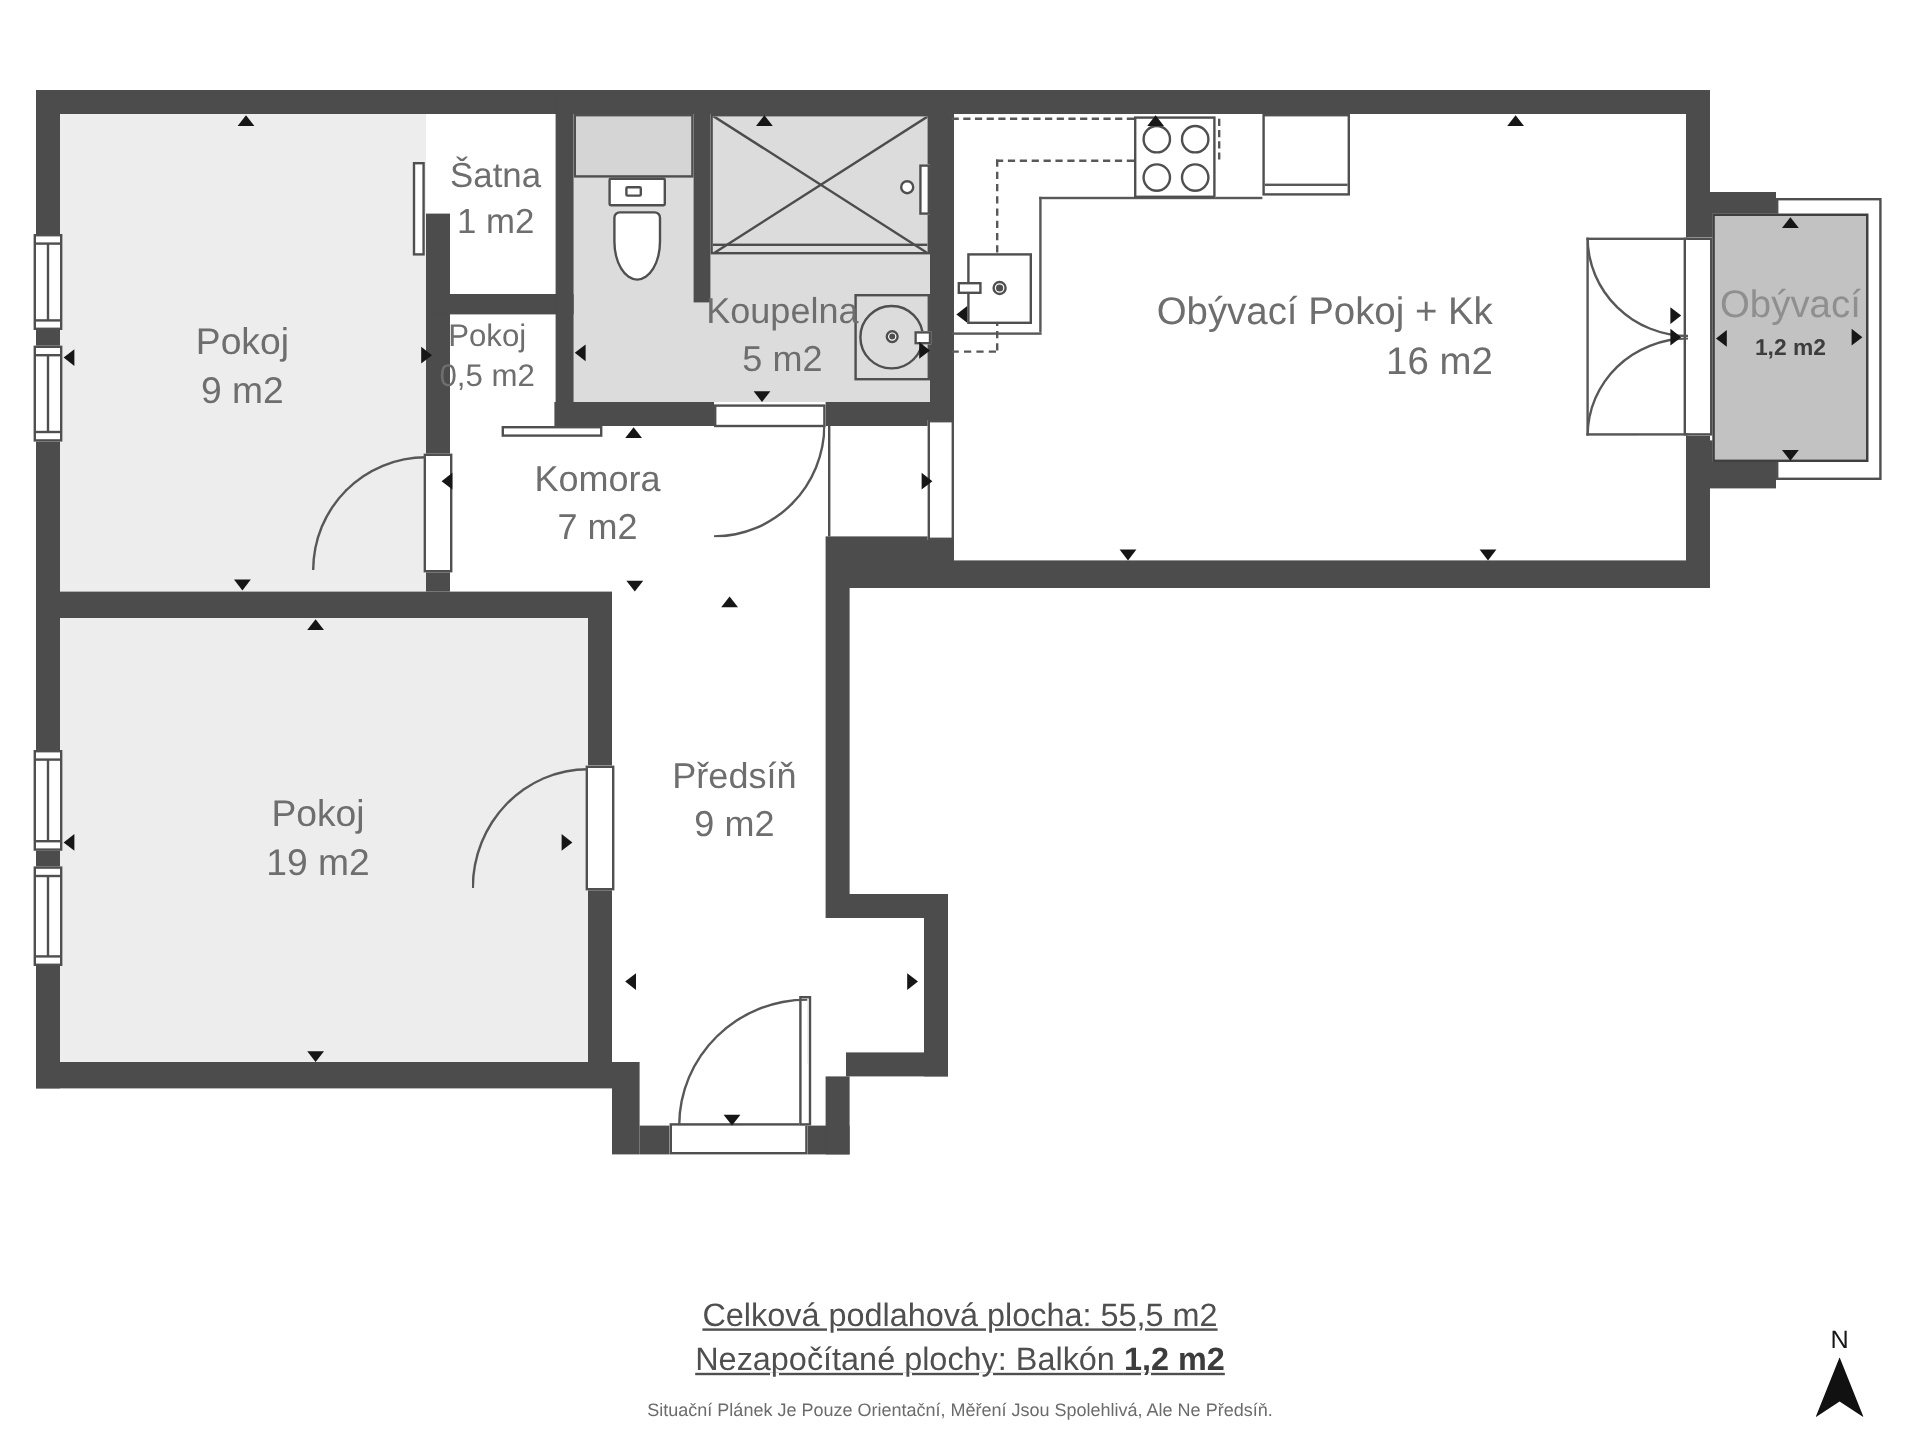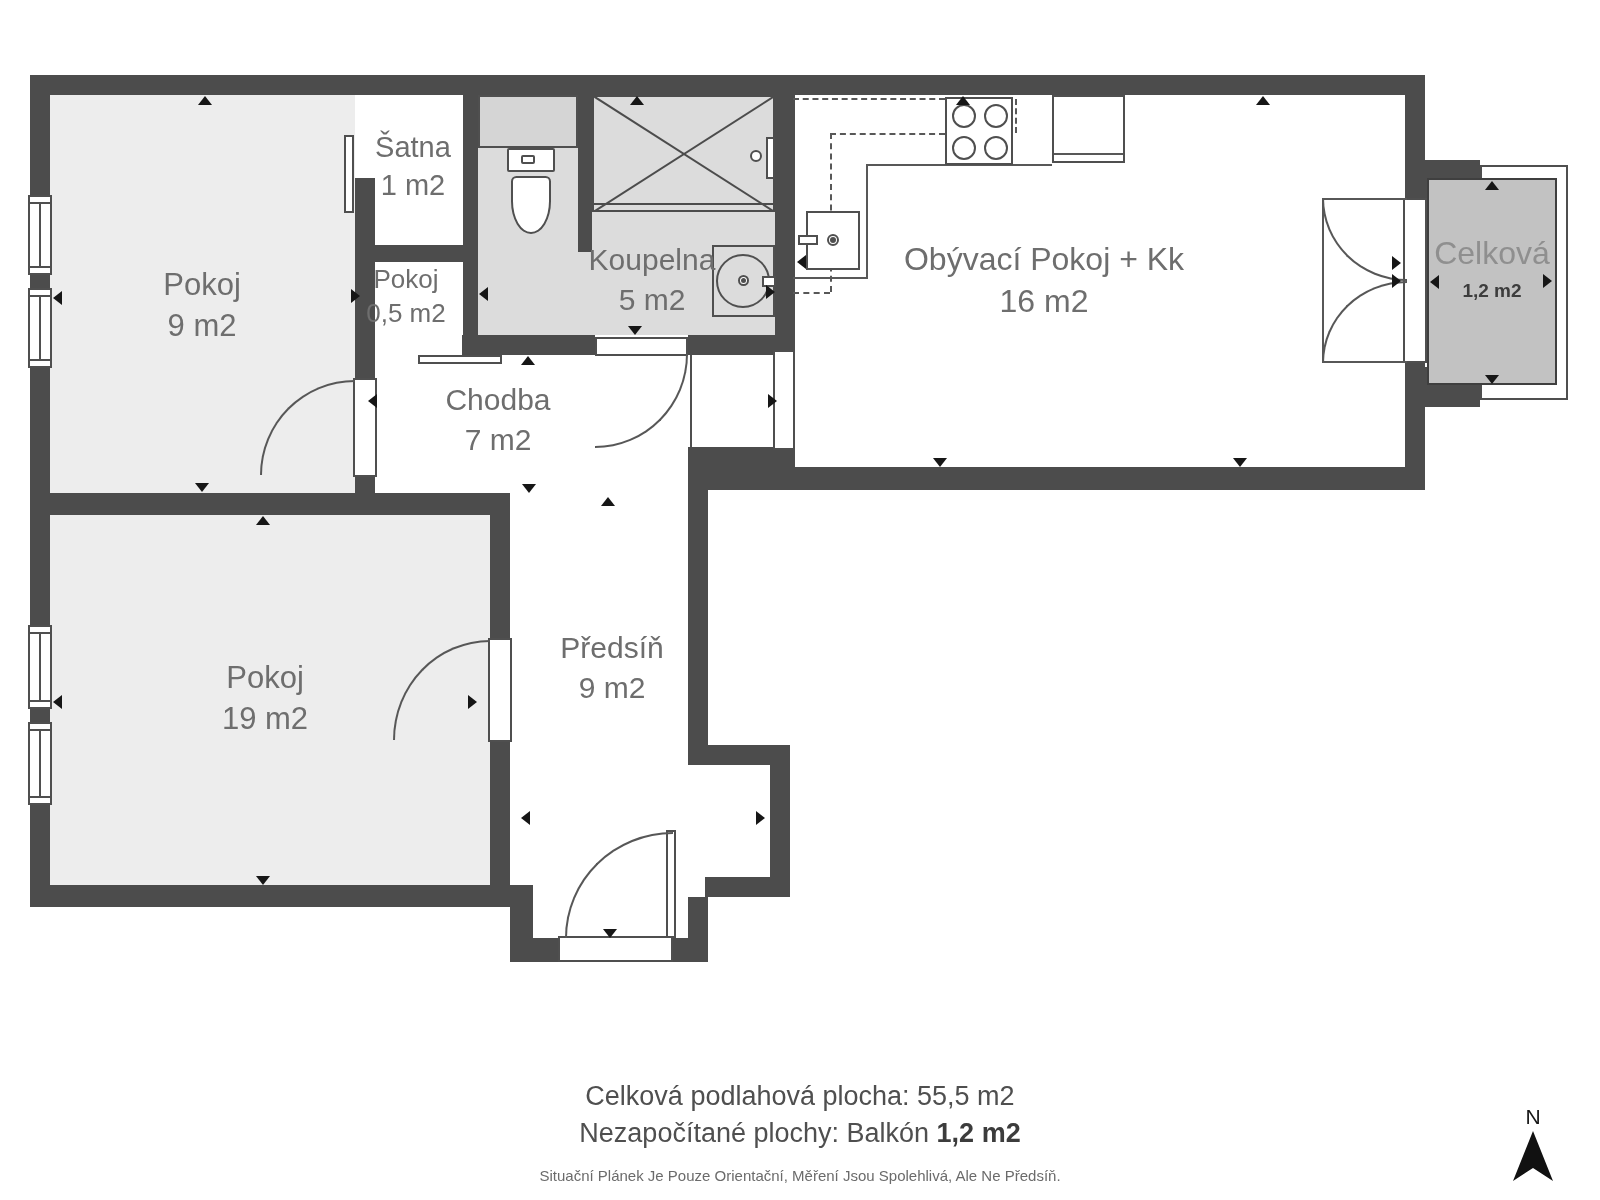--- a/index.html
+++ b/index.html
@@ -20,21 +20,21 @@
   .lbl .ln{white-space:nowrap;}
   .tk{position:absolute;width:0;height:0;border:7px solid transparent;}
   .tk.up{border-bottom:9px solid #161616;border-top:none;}
   .tk.down{border-top:9px solid #161616;border-bottom:none;}
   .tk.left{border-right:9px solid #161616;border-left:none;}
   .tk.right{border-left:9px solid #161616;border-right:none;}
   .win{position:absolute;background:#fff;border:2px solid #4f4f4f;box-sizing:border-box;}
   .win .mull{position:absolute;top:6px;bottom:6px;width:2px;background:#4f4f4f;}
   .win .sill{position:absolute;left:0;right:0;height:2px;background:#4f4f4f;}
   .summary{position:absolute;left:400px;top:1078px;width:800px;text-align:center;color:#4f4f4f;}
-  .summary .big{font-size:27px;line-height:1.38;}
+  .summary .big{font-size:27px;line-height:1.38;text-decoration:underline;}
   .summary .bold{font-weight:700;color:#3c3c3c;}
   .summary .small{font-size:15px;color:#6b6b6b;margin-top:14px;}
   .compass{position:absolute;color:#161616;text-align:center;}
   .compass .n{font-size:21px;font-weight:500;}
   .compass .needle{width:40px;height:50px;margin:2px auto 0;background:#111;
      clip-path:polygon(50% 0%, 100% 100%, 50% 74%, 0% 100%);}
   .diagwrap{position:absolute;overflow:hidden;}
   .diag{position:absolute;left:50%;top:50%;width:224px;height:0;border-top:2px solid #4c4c4c;}
 </style>
 </head>
@@ -232,29 +232,29 @@
   </div>
   <div class="lbl" style="left:346px;top:262px;width:120px;font-size:26px;">
     <div class="ln">Pokoj</div>
     <div class="ln">0,5 m2</div>
   </div>
   <div class="lbl" style="left:542px;top:240px;width:220px;font-size:30px;">
     <div class="ln">Koupelna</div>
     <div class="ln">5 m2</div>
   </div>
   <div class="lbl" style="left:388px;top:380px;width:220px;font-size:30px;">
-    <div class="ln">Chodba</div>
+    <div class="ln">Komora</div>
     <div class="ln">7 m2</div>
   </div>
-  <div class="lbl" style="left:844px;top:238px;width:400px;font-size:32px;">
+  <div class="lbl" style="left:844px;top:238px;width:400px;font-size:32px;text-align:right;">
     <div class="ln">Obývací Pokoj + Kk</div>
     <div class="ln">16 m2</div>
   </div>
   <div class="lbl" style="left:1427px;top:232px;width:130px;">
-    <div class="ln" style="font-size:32px;color:#8f8f8f;">Celková</div>
+    <div class="ln" style="font-size:32px;color:#8f8f8f;">Obývací</div>
     <div class="ln" style="font-size:19px;font-weight:700;color:#3d3d3d;margin-top:4px;">1,2 m2</div>
   </div>
   <div class="lbl" style="left:155px;top:658px;width:220px;font-size:31px;">
     <div class="ln">Pokoj</div>
     <div class="ln">19 m2</div>
   </div>
   <div class="lbl" style="left:502px;top:628px;width:220px;font-size:30px;">
     <div class="ln">Předsíň</div>
     <div class="ln">9 m2</div>
   </div>

